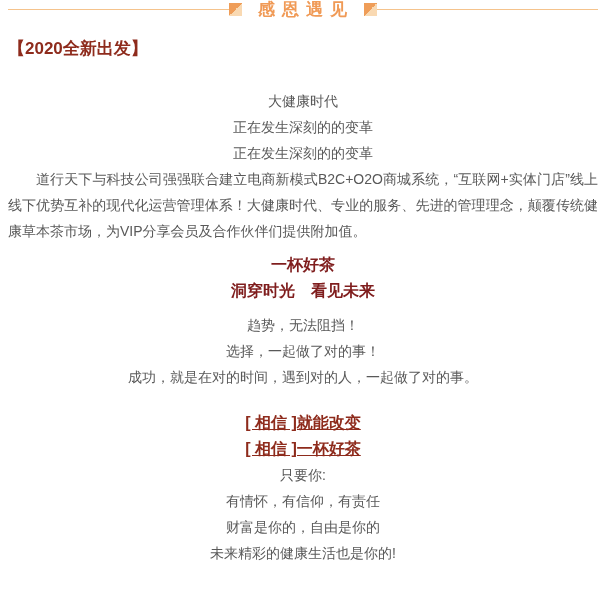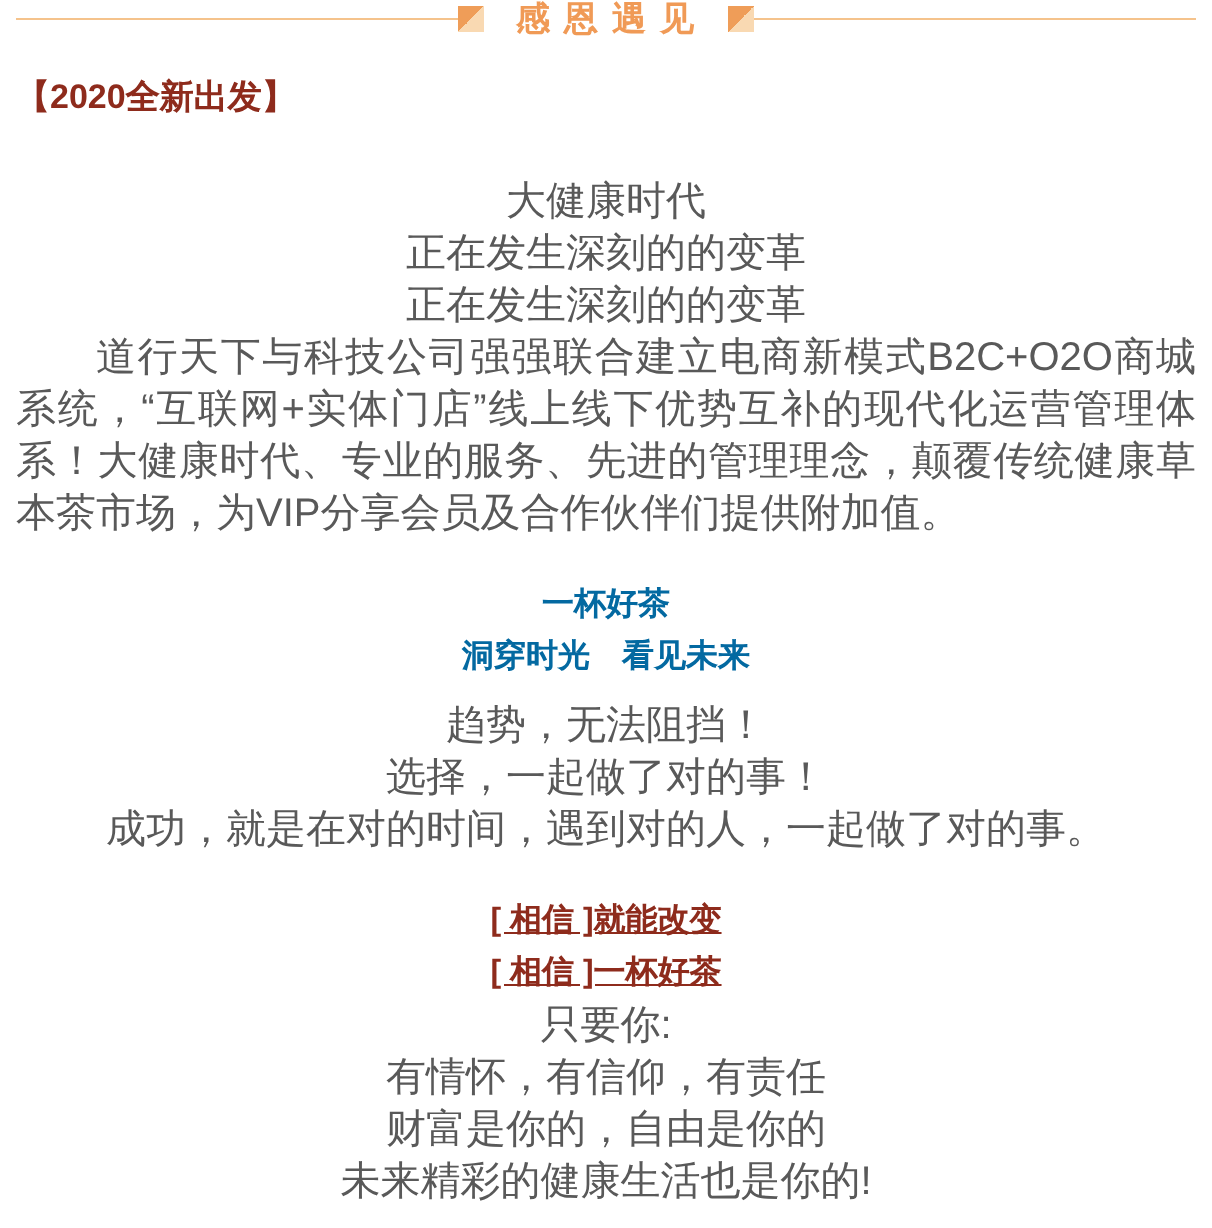--- a/index.html
+++ b/index.html
@@ -22,25 +22,25 @@
   .header-title {
     color: #f09a56; font-weight: bold; font-size: 17px;
     letter-spacing: 7px; padding: 0 10px 0 16px; white-space: nowrap;
   }
 
   
   .red-title {
     margin-top: 18px; 
     color: #8e2b1c; font-weight: bold; font-size: 17px; line-height: 26px;
   }
-  .text { color: #595959; font-size: 20px; line-height: 26px; }
+  .text { color: #595959; font-size: 14px; line-height: 26px; }
   .center { text-align: center; }
   .intro { margin-top: 26px; }
   .para { text-align: justify; text-indent: 2em; }
-  .slogan { margin-top: 20px; color: #0369a1; font-weight: bold; font-size: 16px; line-height: 26px; }
+  .slogan { margin-top: 8px; color: #7f1d1d; font-weight: bold; font-size: 16px; line-height: 26px; }
   .quotes { margin-top: 8px; }
   .believe { margin-top: 20px; color: #8e2b1c; font-weight: bold; font-size: 16px; line-height: 26px; text-decoration: underline; }
   p { margin: 0; }
 </style>
 </head>
 <body>
 
 <div class="page">
 
   <div class="header">

